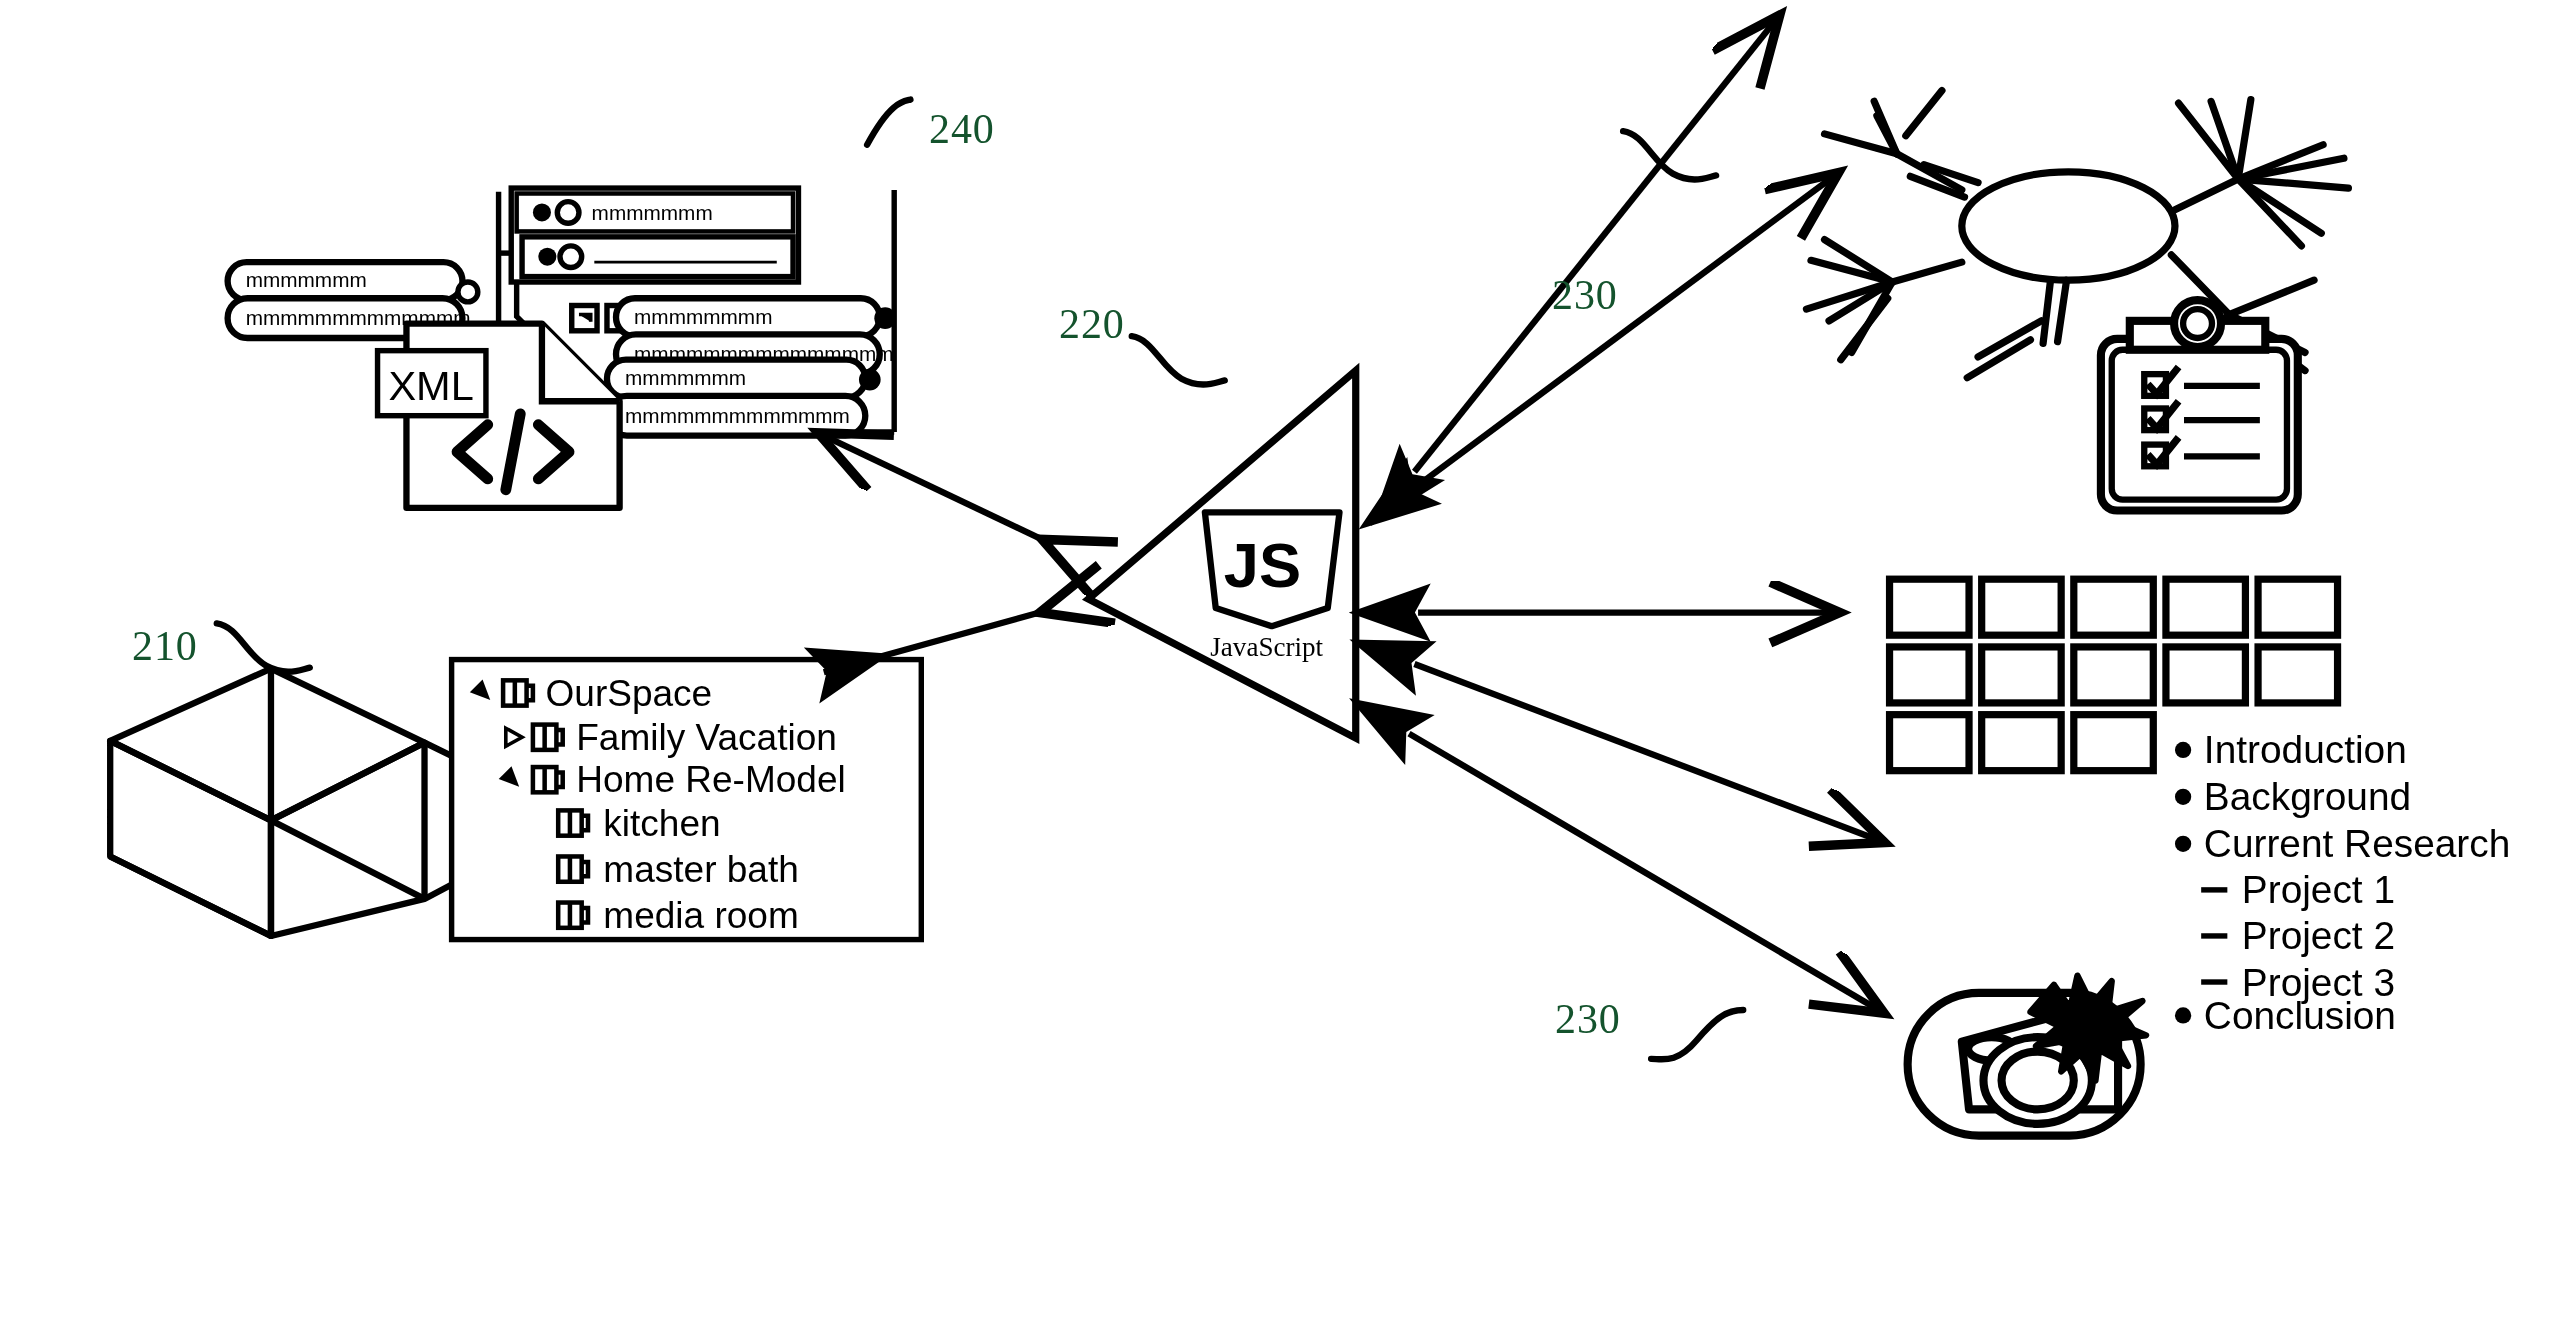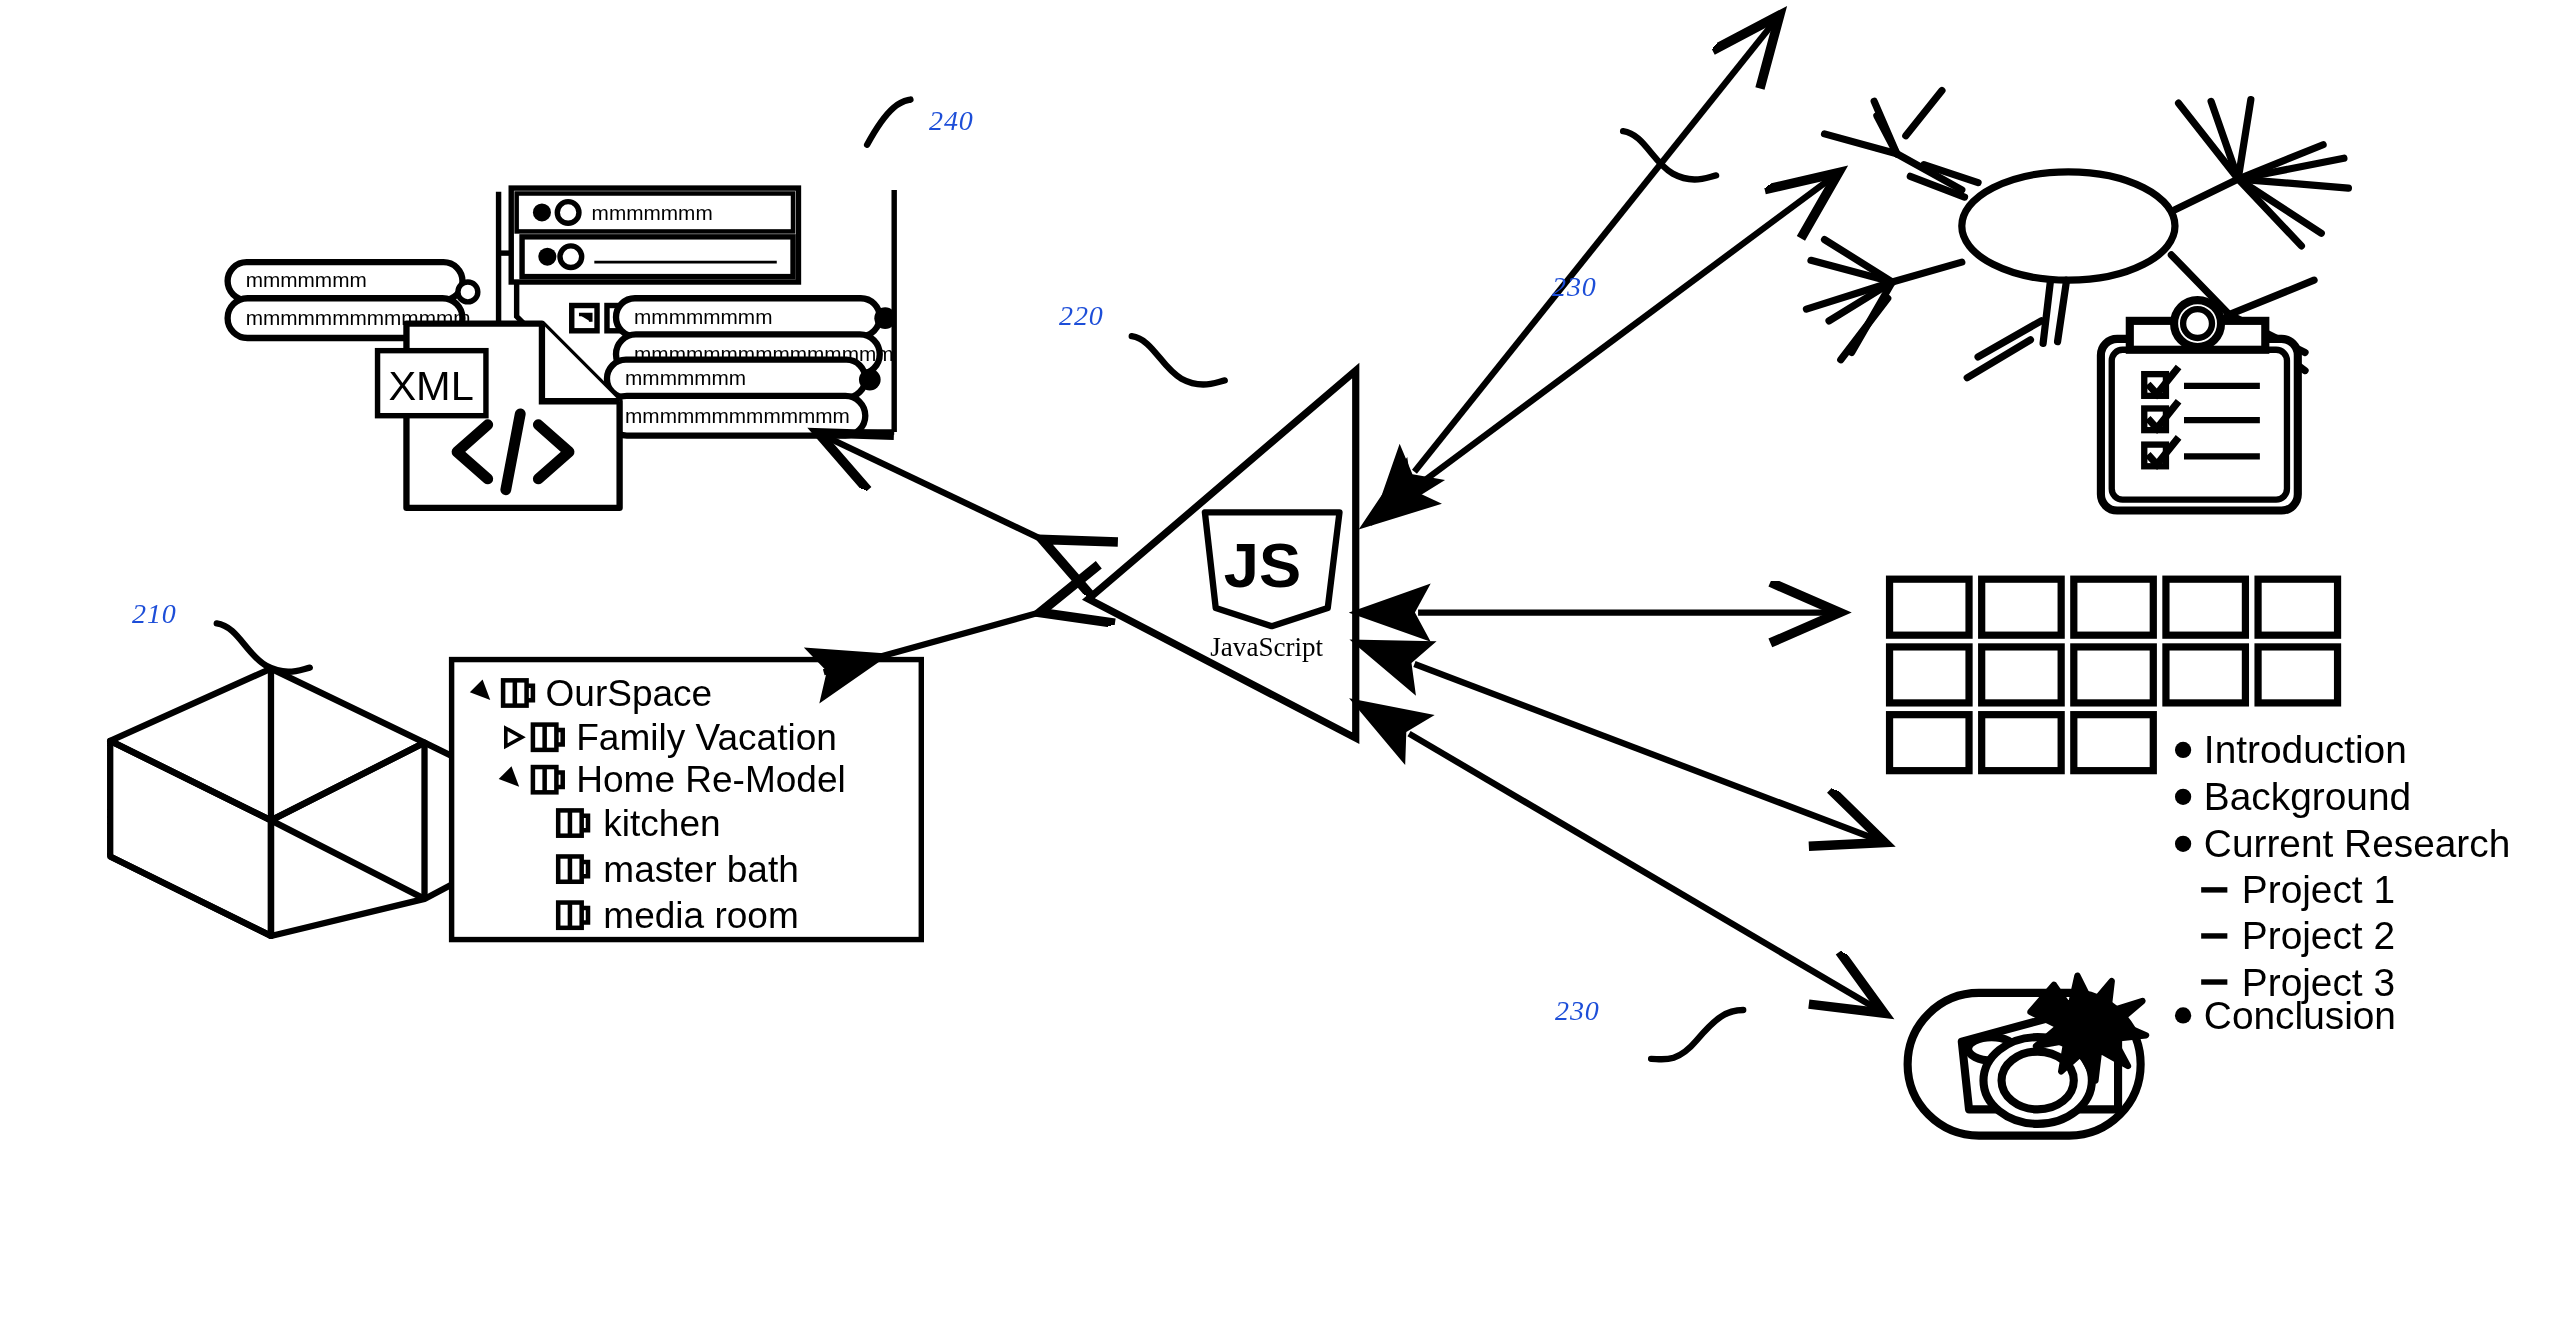--- a/index.html
+++ b/index.html
@@ -20,23 +20,22 @@
   #canvas {
     position: absolute;
     left: 0;
     top: 0;
     width: 2576px;
     height: 1339px;
   }
   .ref-num {
     position: absolute;
     font-family: "Liberation Serif", serif;
-    font-style: italic;
-    font-size: 28px;
-    color: #1d4ed8;
+    font-size: 42px;
+    color: #14532d;
     white-space: nowrap;
     letter-spacing: 0.9px;
   }
   .tree-label {
     font-family: "Liberation Sans", sans-serif;
     font-size: 41px;
     fill: #000;
   }
   .bullet-label {
     font-family: "Liberation Sans", sans-serif;
@@ -356,17 +355,17 @@
       <path d="M1253,372 C1276,375 1286,407 1308,419 C1330,431 1346,423 1356,421"></path>
       <path d="M240,690 C263,693 273,725 295,737 C317,749 333,741 343,739"></path>
       <path d="M1828,1172 C1840,1172 1856,1178 1878,1152 C1900,1126 1912,1118 1930,1118"></path>
     </g>
 
   </svg>
 
   <div class="ref-num" style="left:929px; top:105px;">240</div>
   <div class="ref-num" style="left:1552px; top:271px;">230</div>
   <div class="ref-num" style="left:1059px; top:300px;">220</div>
-  <div class="ref-num" style="left:132px; top:598px;">210</div>
+  <div class="ref-num" style="left:132px; top:622px;">210</div>
   <div class="ref-num" style="left:1555px; top:995px;">230</div>
 
 </div>
 
 
 </body></html>

